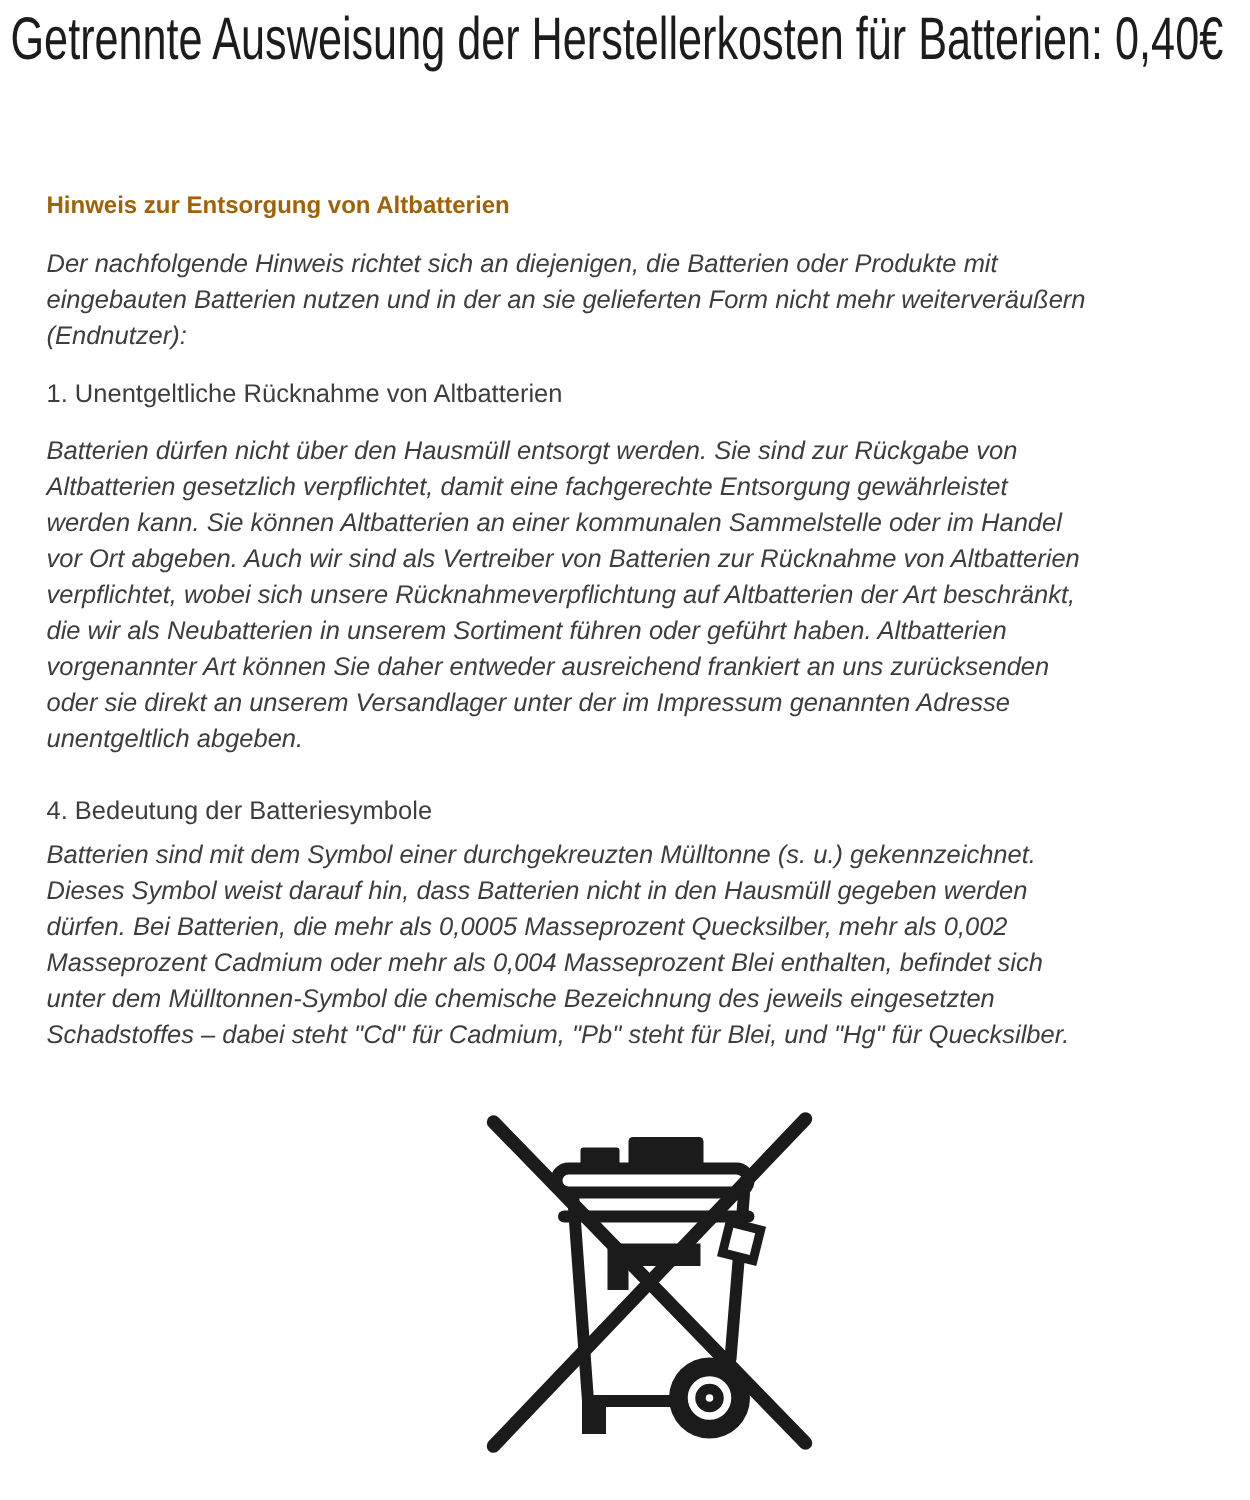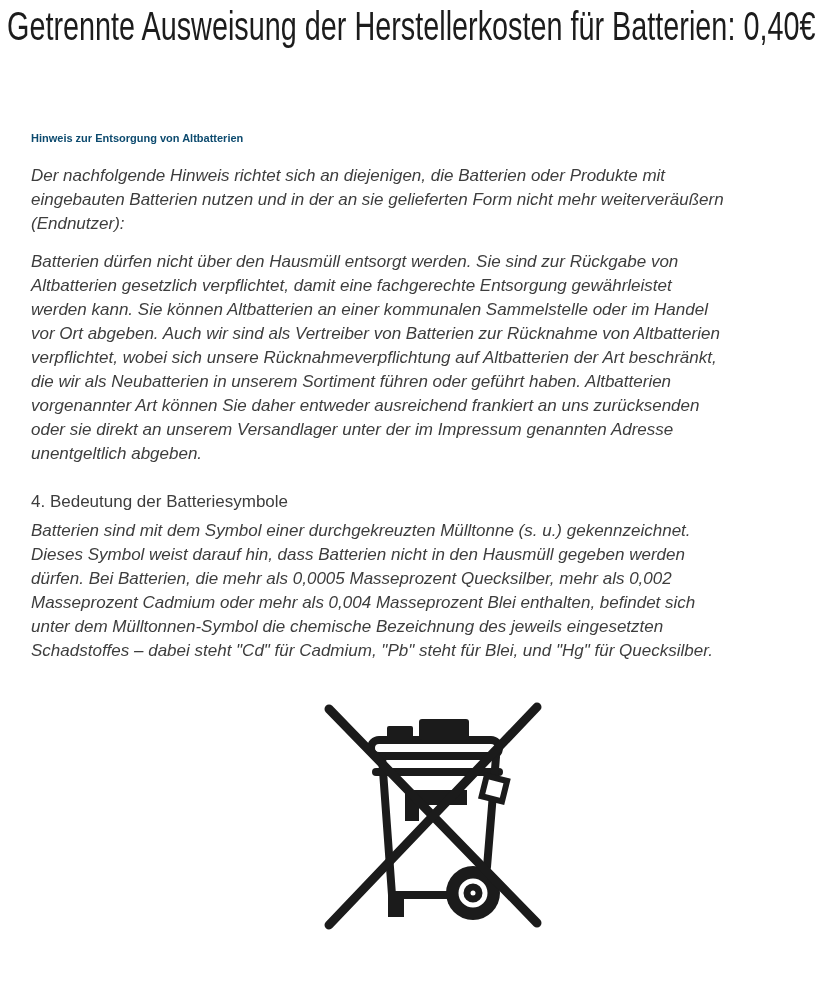--- a/index.html
+++ b/index.html
@@ -33,24 +33,24 @@
   .content {
     position: absolute;
     left: 31px;
     top: 126px;
     width: 778px;
     color: #3d3d3d;
     font-size: 17px;
     line-height: 24px;
   }
   .section-heading-bold {
-    font-size: 11px;
+    font-size: 16px;
     line-height: 24px;
     font-weight: 700;
-    color: #0c4a6e;
+    color: #a16207;
     margin: 0;
   }
   .para {
     margin: 14px 0 0 0;
     white-space: pre-line;
     font-style: italic;
   }
   .numbered-heading {
     margin: 15px 0 0 0;
     font-weight: 400;
@@ -83,20 +83,21 @@
   <div class="doc-title">Getrennte Ausweisung der Herstellerkosten für Batterien: 0,40€</div>
 
   <div class="content">
 
     <div class="section-heading-bold">Hinweis zur Entsorgung von Altbatterien</div>
 
     <div class="para">Der nachfolgende Hinweis richtet sich an diejenigen, die Batterien oder Produkte mit
 eingebauten Batterien nutzen und in der an sie gelieferten Form nicht mehr weiterveräußern
 (Endnutzer):</div>
 
+    <div class="numbered-heading">1. Unentgeltliche Rücknahme von Altbatterien</div>
 
     <div class="para tight">Batterien dürfen nicht über den Hausmüll entsorgt werden. Sie sind zur Rückgabe von
 Altbatterien gesetzlich verpflichtet, damit eine fachgerechte Entsorgung gewährleistet
 werden kann. Sie können Altbatterien an einer kommunalen Sammelstelle oder im Handel
 vor Ort abgeben. Auch wir sind als Vertreiber von Batterien zur Rücknahme von Altbatterien
 verpflichtet, wobei sich unsere Rücknahmeverpflichtung auf Altbatterien der Art beschränkt,
 die wir als Neubatterien in unserem Sortiment führen oder geführt haben. Altbatterien
 vorgenannter Art können Sie daher entweder ausreichend frankiert an uns zurücksenden
 oder sie direkt an unserem Versandlager unter der im Impressum genannten Adresse
 unentgeltlich abgeben.</div>

